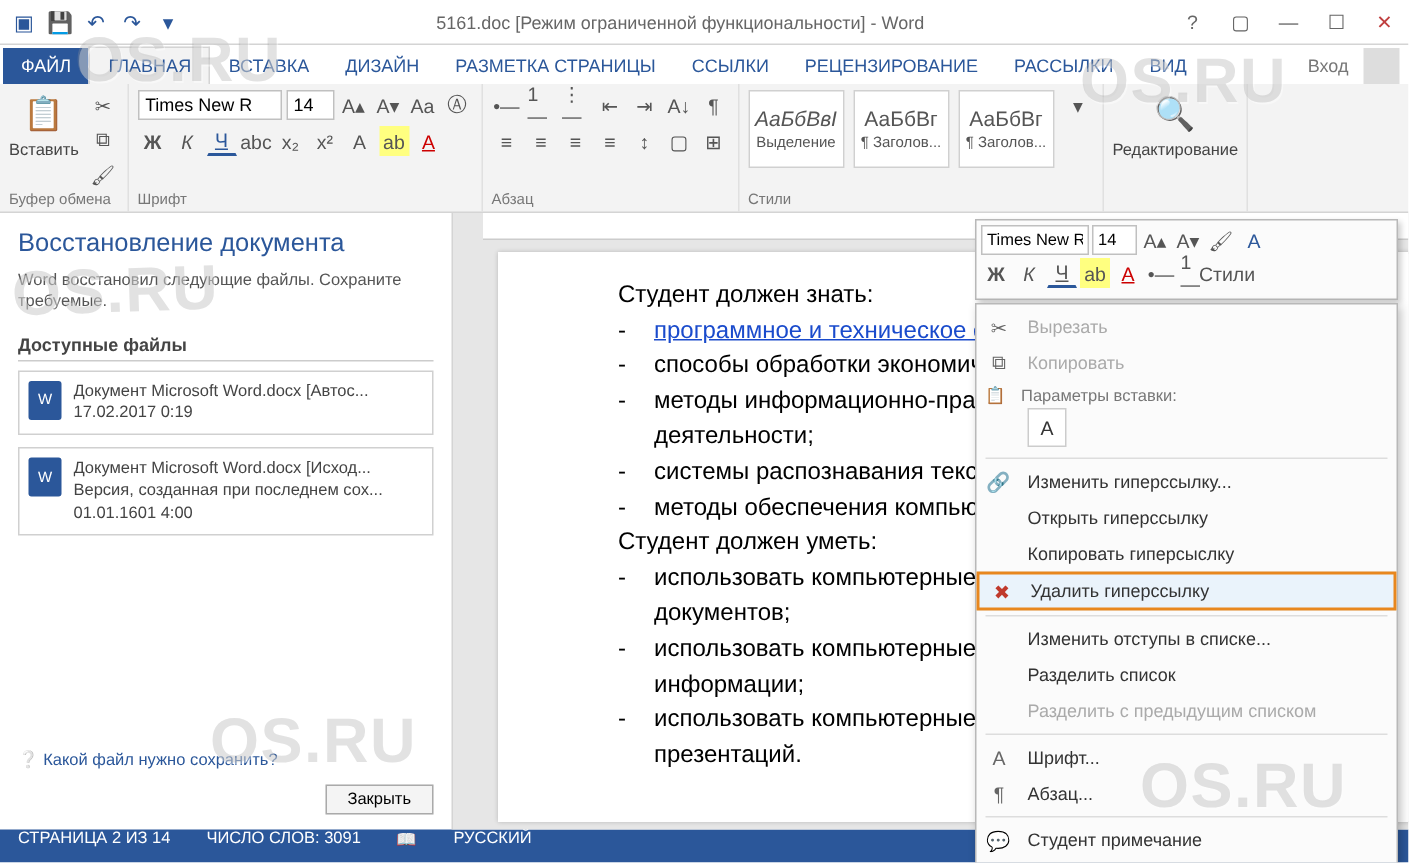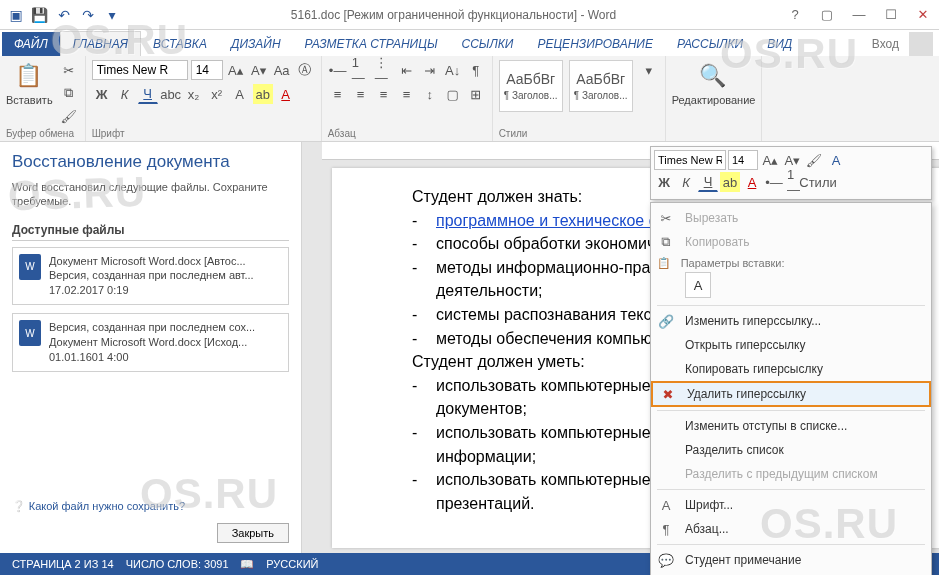--- a/index.html
+++ b/index.html
@@ -8,21 +8,21 @@
 
 .titlebar { height: 30px; background: #fff; display: flex; align-items: center; border-bottom: 1px solid #d4d4d4; }
 .qat { display: flex; gap: 8px; padding: 0 8px; align-items: center; }
 .qat .ico { width: 16px; height: 16px; display: flex; align-items: center; justify-content: center; font-size: 14px; color: #2b579a; cursor: pointer; }
 .title-text { flex: 1; text-align: center; font-size: 12px; color: #666; }
 .win-ctrls { display: flex; gap: 0; }
 .win-ctrls div { width: 32px; height: 28px; display: flex; align-items: center; justify-content: center; font-size: 13px; color: #666; cursor: pointer; }
 
 
 .ribbon-tabs { height: 26px; background: #fff; display: flex; align-items: flex-end; padding-left: 2px; }
-.ribbon-tabs .tab { padding: 5px 12px; font-size: 12px; color: #2b579a; cursor: pointer; font-style: italic; }
+.ribbon-tabs .tab { padding: 5px 12px; font-size: 12px; color: #2b579a; cursor: pointer; }
 .ribbon-tabs .tab.file { background: #2b579a; color: #fff; }
 .ribbon-tabs .tab.active { border: 1px solid #d4d4d4; border-bottom: none; background: #f3f3f3; }
 .ribbon-tabs .spacer { flex: 1; }
 .login { padding: 5px 10px; color: #777; font-size: 12px; }
 .avatar { width: 24px; height: 24px; background: #ddd; margin-right: 6px; }
 
 
 .ribbon { height: 86px; background: #f3f3f3; border-bottom: 1px solid #d4d4d4; display: flex; }
 .grp { border-right: 1px solid #e0e0e0; padding: 4px 6px 2px 6px; display: flex; flex-direction: column; justify-content: space-between; }
 .grp-label { font-size: 10px; color: #777; padding-top: 2px; }
@@ -53,21 +53,21 @@
 
 .doc-area { flex: 1; background: #e6e6e6; position: relative; overflow: hidden; }
 .ruler { height: 18px; background: #fff; border-bottom: 1px solid #ccc; margin-left: 20px; }
 .page { background: #fff; margin: 8px 0 0 30px; width: 640px; min-height: 380px; padding: 18px 60px 18px 80px; font-family: "Times New Roman", serif; font-size: 16px; line-height: 1.35; color: #000; box-shadow: 0 0 3px rgba(0,0,0,.2);}
 .page p { margin-bottom: 2px; }
 .bullet { display: flex; gap: 14px; }
 .bullet .dash { width: 10px; }
 .hyperlink { color: #1a4bcc; text-decoration: underline; }
 
 
-.status { height: 22px; background: #2b579a; color: #fff; display: flex; align-items: center; gap: 12px; padding: 0 12px; font-size: 11px; }
+.status { height: 22px; background: #2b579a; color: #fff; display: flex; align-items: flex-start; gap: 24px; padding: 0 12px; font-size: 11px; }
 
 
 .mini-tb { position: absolute; top: 146px; left: 650px; width: 282px; height: 54px; background: #fbfbfb; border: 1px solid #b8b8b8; box-shadow: 2px 2px 4px rgba(0,0,0,.2); padding: 3px; display: flex; flex-direction: column; gap: 2px; z-index: 5;}
 .mini-tb .small-row { gap: 2px; }
 .mini-sel { border:1px solid #c0c0c0; background:#fff; height:20px; font-size:11px; padding:1px 3px; }
 .mini-sel.nm{width:72px;} .mini-sel.sz{width:30px;}
 
 
 .ctx { position: absolute; top: 202px; left: 650px; width: 282px; background: #fbfbfb; border: 1px solid #b8b8b8; box-shadow: 2px 2px 6px rgba(0,0,0,.25); padding: 3px 0; z-index: 6; font-size: 12px;}
 .ctx-item { display: flex; align-items: center; height: 24px; padding: 0 10px 0 6px; gap: 10px; cursor: pointer; color: #333; }
@@ -188,20 +188,24 @@
         <div class="icobtn">⊞</div>
       </div>
     </div>
     <div class="grp-label">Абзац</div>
   </div>
 
   <div class="grp">
     <div class="grp-body">
       <div class="styles-row">
         <div class="style-box">
+            <span class="samp" style="font-style:italic">АаБбВвІ</span>
+            <span>Выделение</span>
+          </div>
+        <div class="style-box">
             <span class="samp">АаБбВг</span>
             <span>¶ Заголов...</span>
           </div>
         <div class="style-box">
             <span class="samp">АаБбВг</span>
             <span>¶ Заголов...</span>
           </div>
       </div>
       <div class="icobtn">▾</div>
     </div>
@@ -222,29 +226,28 @@
 <div class="main">
   <div class="panel">
     <h2>Восстановление документа</h2>
     <div class="panel-desc">Word восстановил следующие файлы. Сохраните требуемые.</div>
     <div class="panel-sub">Доступные файлы</div>
 
     <div class="recov-item">
       <div class="doc-ico">W</div>
       <div class="recov-lines">
         <div>Документ Microsoft Word.docx  [Автос...</div>
-        <div>Версия, созданная при последнем авт...</div>
         <div>17.02.2017 0:19</div>
       </div>
     </div>
     <div class="recov-item">
       <div class="doc-ico">W</div>
       <div class="recov-lines">
+        <div>Документ Microsoft Word.docx  [Исход...</div>
         <div>Версия, созданная при последнем сох...</div>
-        <div>Документ Microsoft Word.docx  [Исход...</div>
         <div>01.01.1601 4:00</div>
       </div>
     </div>
 
     <div class="panel-footer">
       <div class="help-link">❔ <span>Какой файл нужно сохранить?</span></div>
       <button class="close-btn">Закрыть</button>
     </div>
   </div>
 

